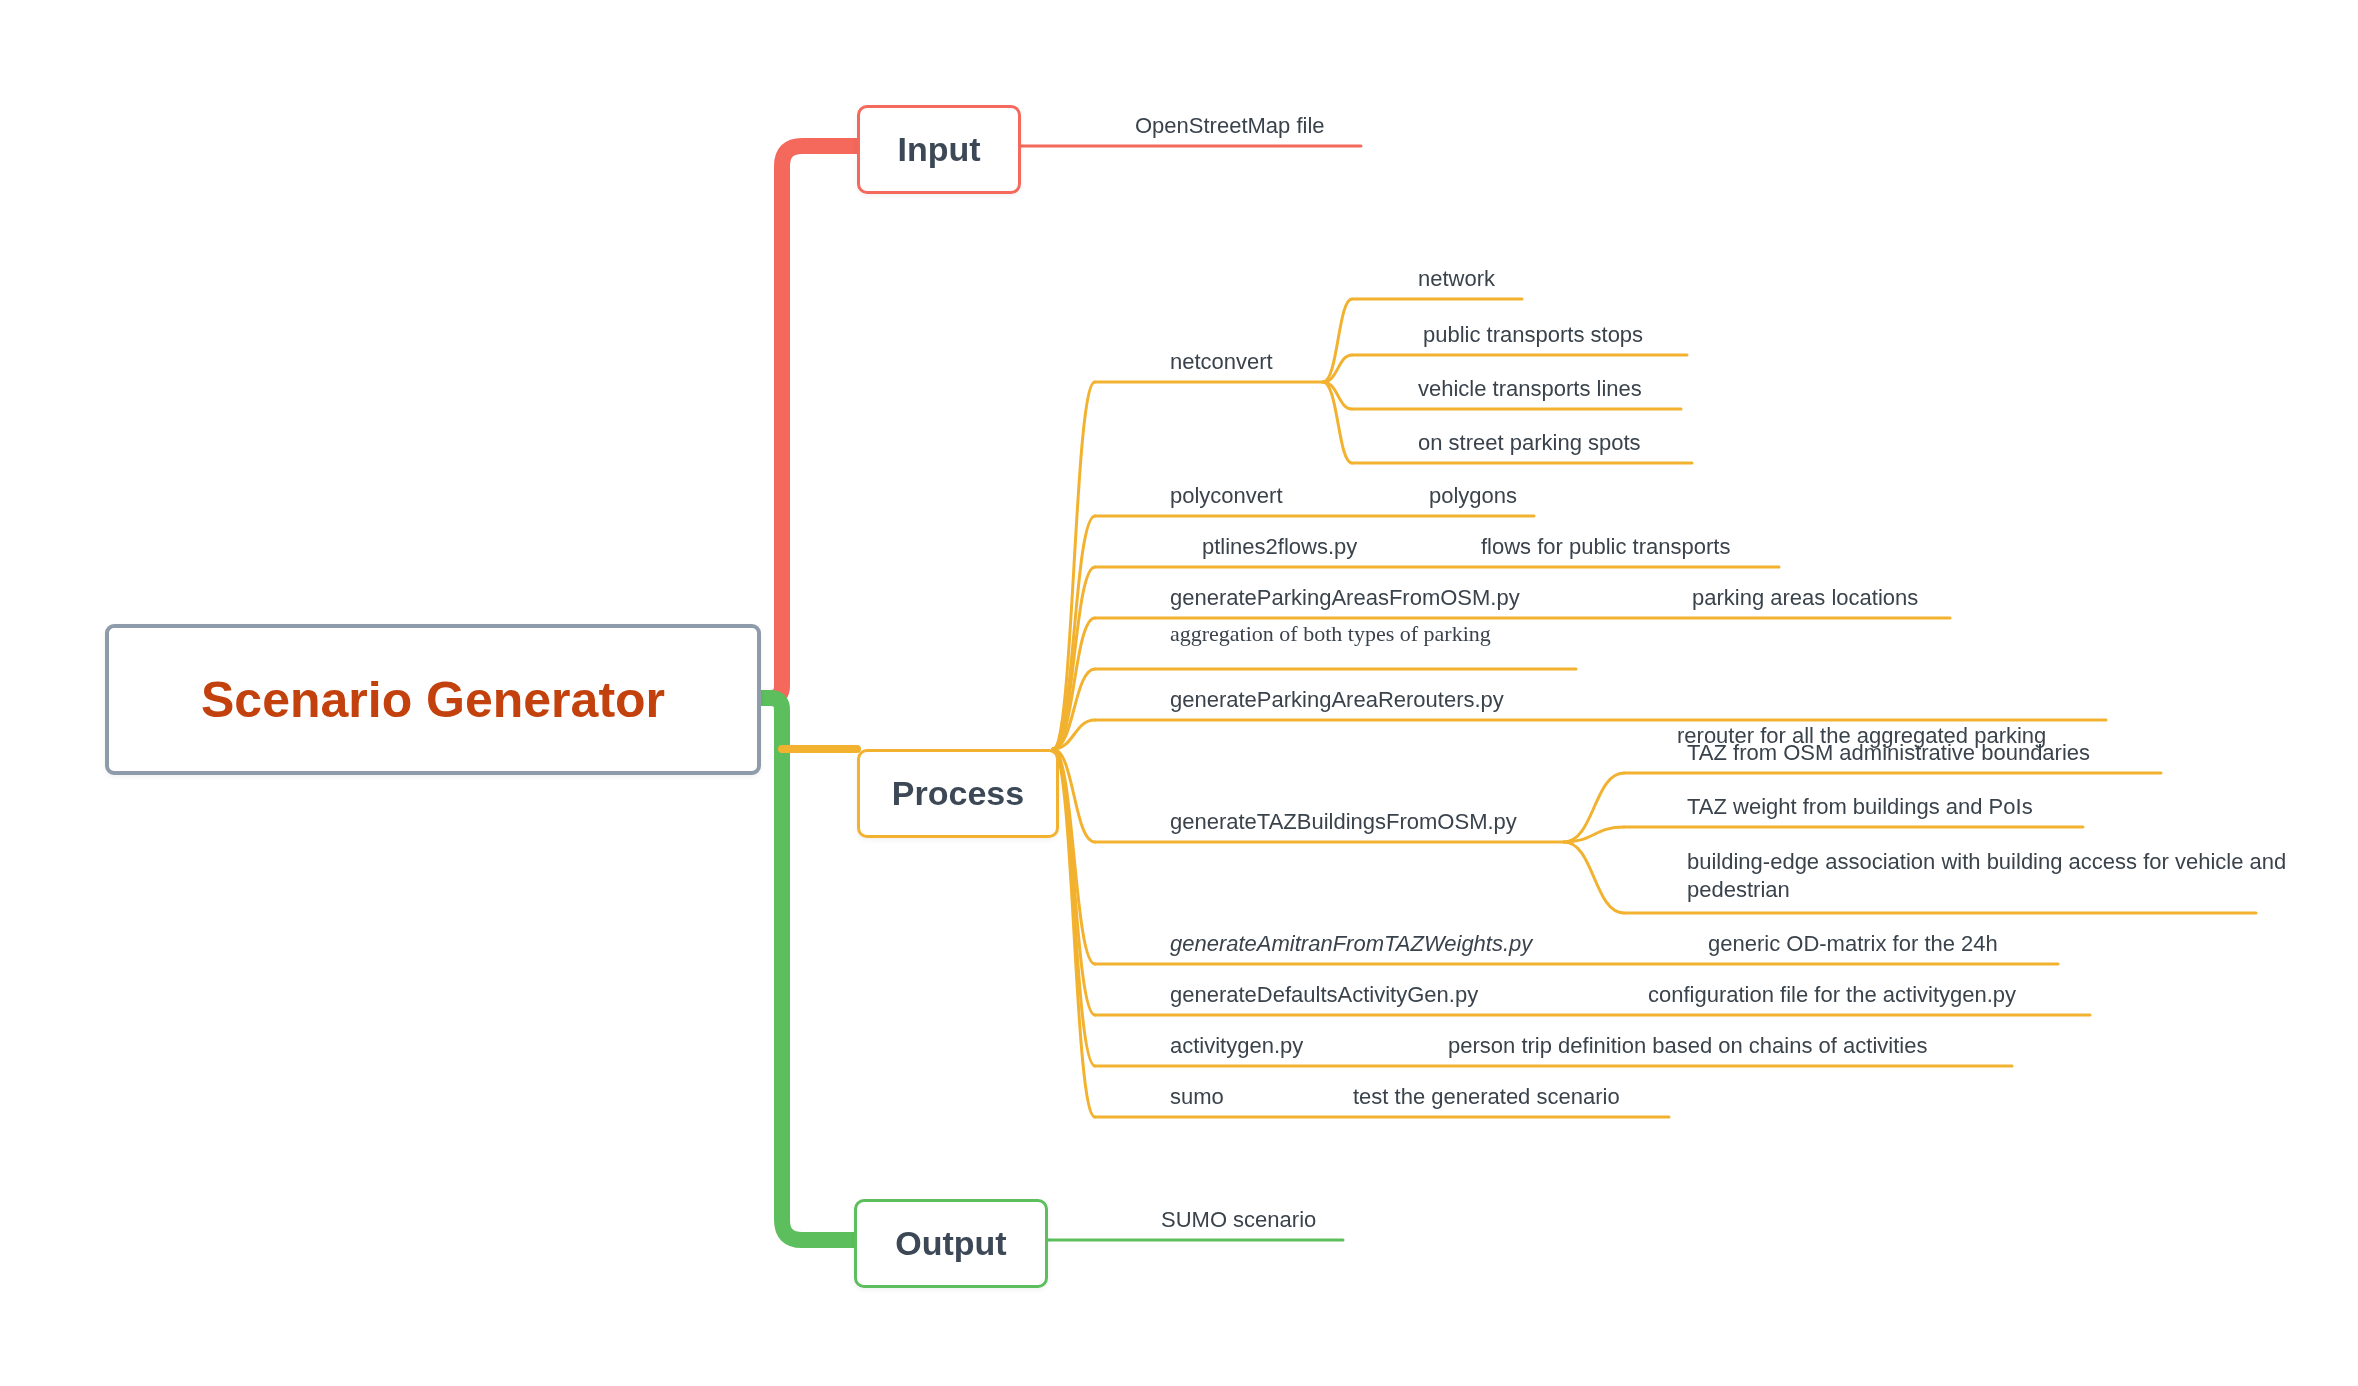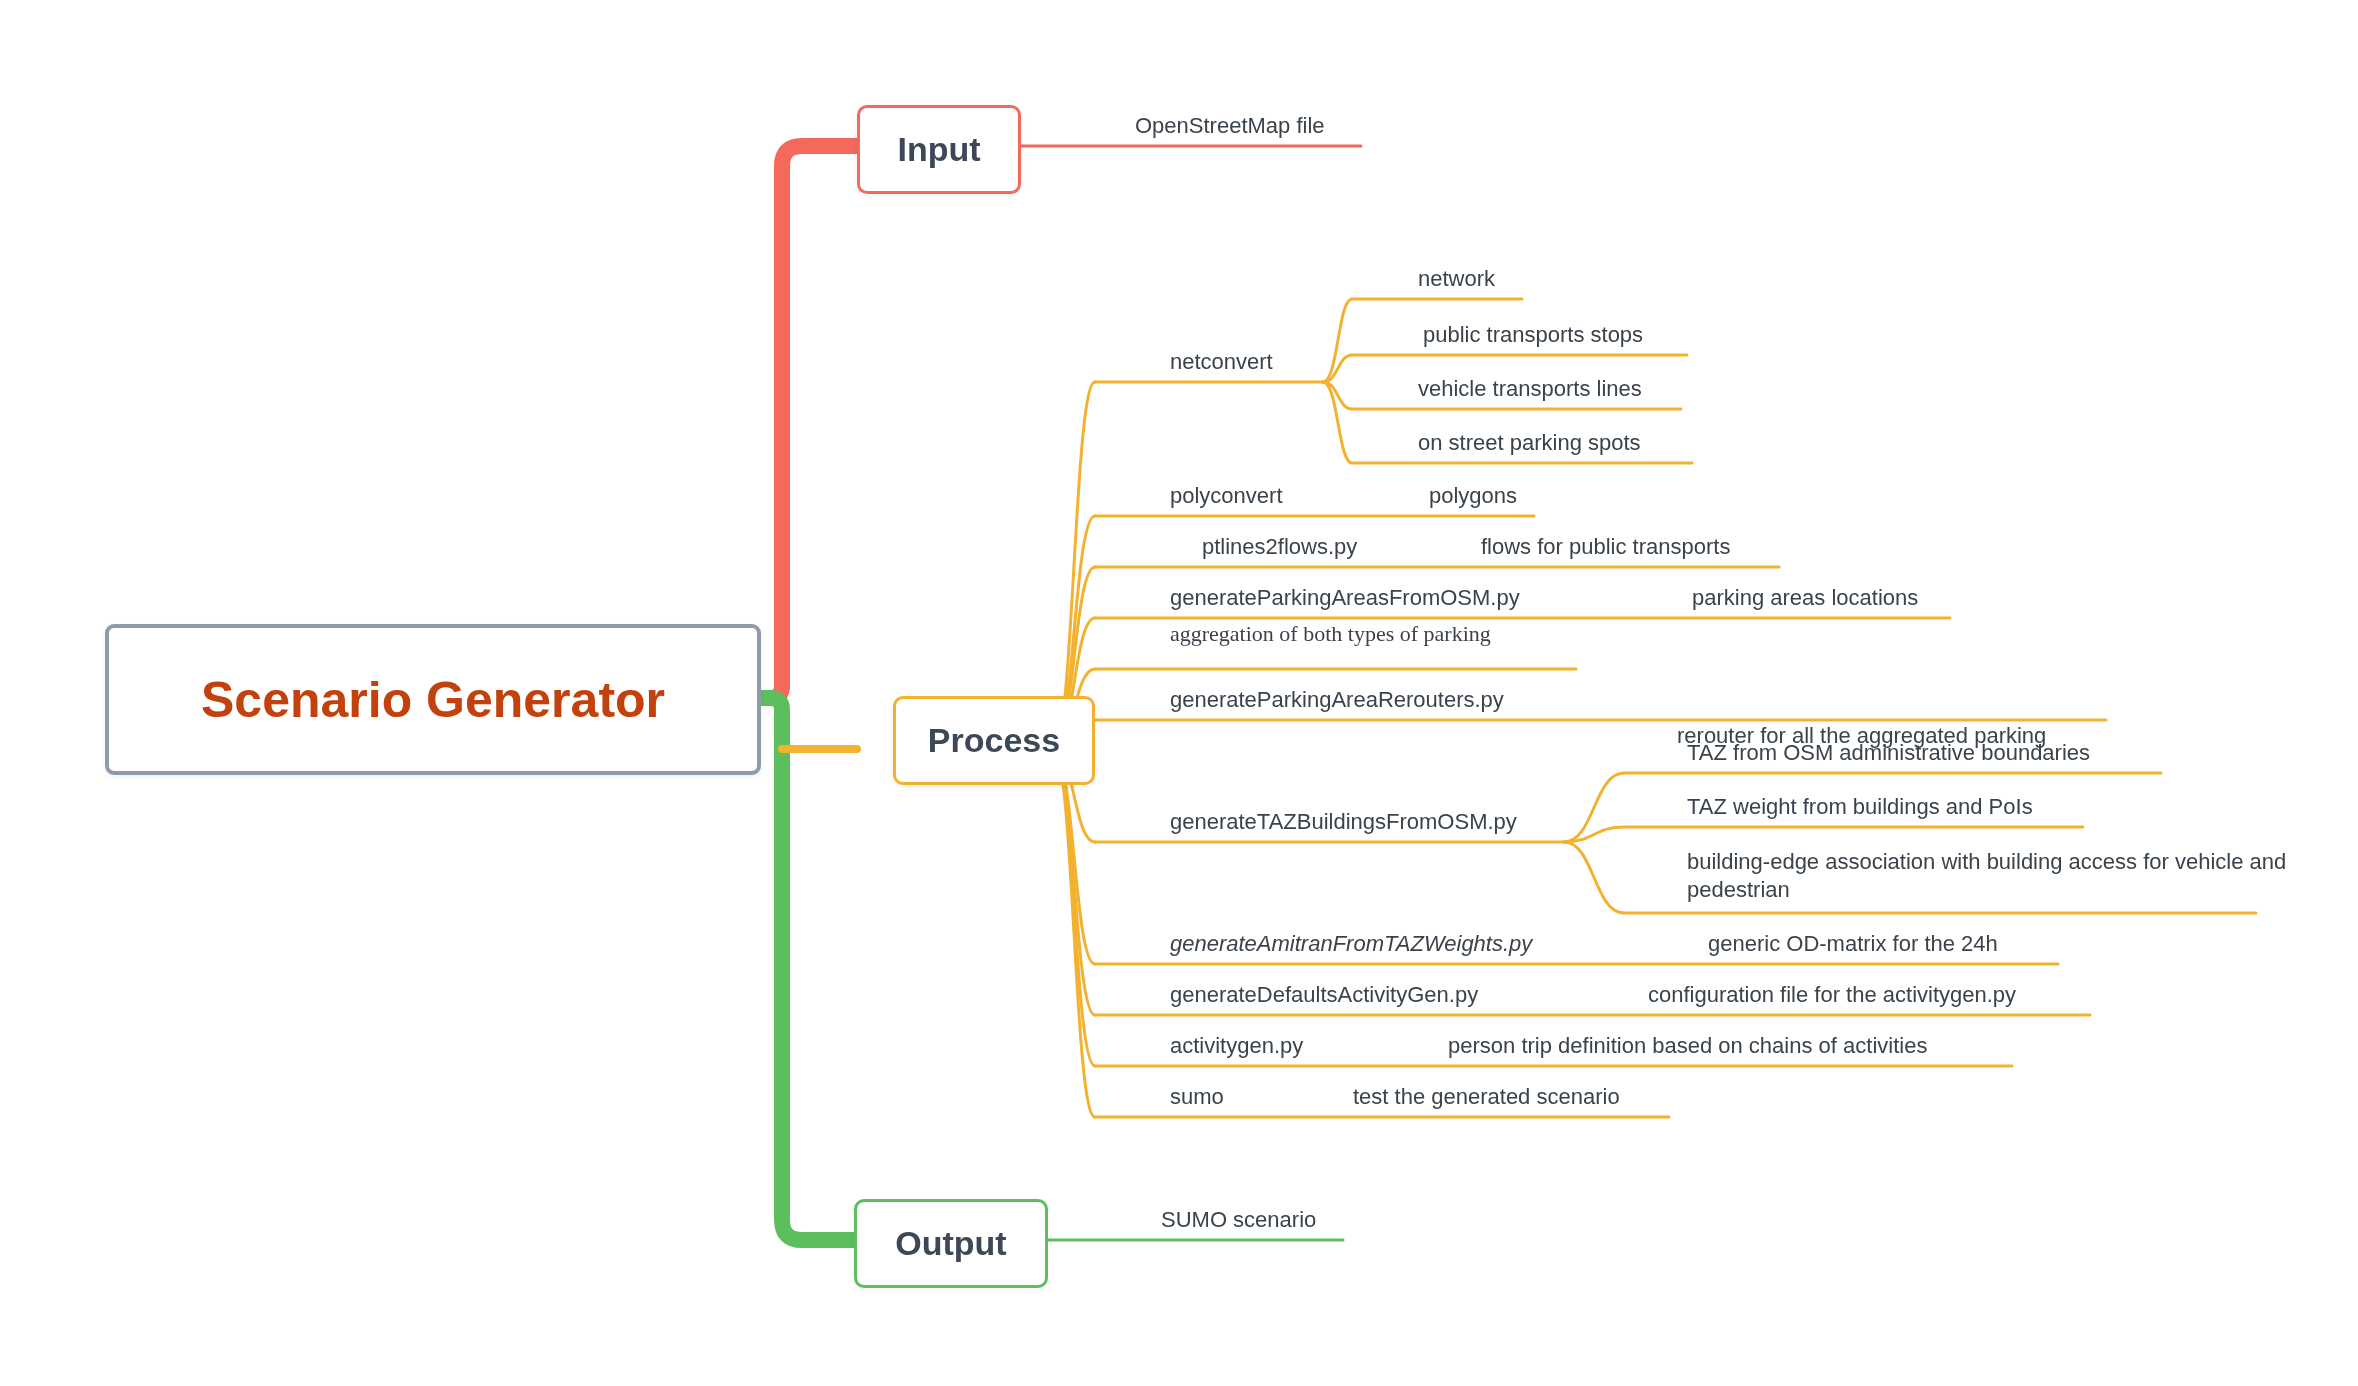--- a/index.html
+++ b/index.html
@@ -94,21 +94,21 @@
     <path class="w3" d="M1564 842 C1594 842 1594 913 1624 913"></path>
     <path class="w3" d="M1624 773 L2161 773"></path>
     <path class="w3" d="M1624 827 L2083 827"></path>
     <path class="w3" d="M1624 913 L2256 913"></path>
   </g>
 </svg>
 
 <div class="topic root" style="left:105px;top:624px;width:648px;height:143px;">Scenario Generator</div>
 
 <div class="topic b-in" style="left:857px;top:105px;width:158px;height:83px;">Input</div>
-<div class="topic b-pr" style="left:857px;top:696px;width:196px;height:83px;margin-left:36px;">Process</div>
+<div class="topic b-pr" style="left:857px;top:749px;width:196px;height:83px;">Process</div>
 <div class="topic b-out" style="left:854px;top:1199px;width:188px;height:83px;">Output</div>
 
 <div class="leaf" style="left:1135px;top:112px;">OpenStreetMap file</div>
 
 <div class="leaf" style="left:1170px;top:348px;">netconvert</div>
 <div class="leaf" style="left:1418px;top:265px;">network</div>
 <div class="leaf" style="left:1423px;top:321px;">public transports stops</div>
 <div class="leaf" style="left:1418px;top:375px;">vehicle transports lines</div>
 <div class="leaf" style="left:1418px;top:429px;">on street parking spots</div>
 

